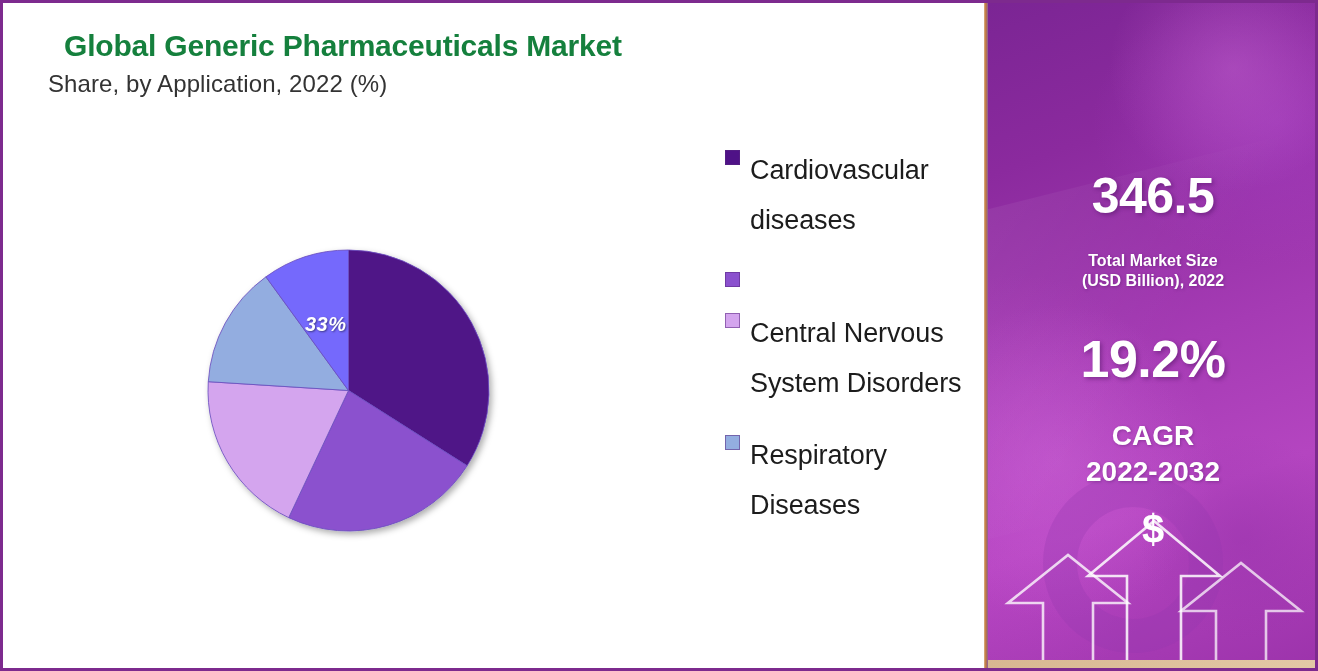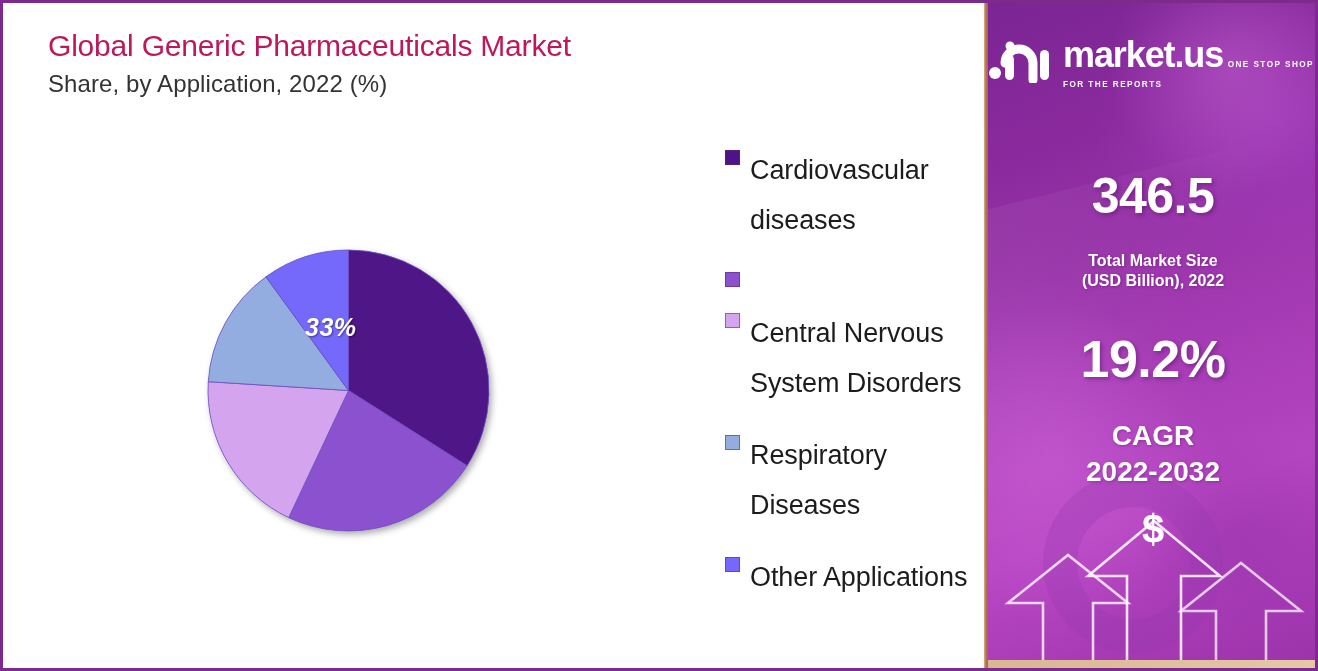--- a/index.html
+++ b/index.html
@@ -31,25 +31,26 @@
   }
 
   #title-block {
     position: absolute;
     left: 45px;
     top: 26px;
     width: 880px;
   }
   #chart-title {
     font-size: 30px;
-    font-weight: normal;
-    color: #be185d;
+    font-weight: bold;
+    color: #15803d;
     letter-spacing: -0.2px;
     line-height: 1.12;
     white-space: nowrap;
+    margin-left: 16px;
   }
   #chart-subtitle {
     margin-top: 7px;
     font-size: 24px;
     font-weight: 400;
     color: #333333;
     letter-spacing: 0.1px;
   }
 
   
@@ -59,21 +60,21 @@
     top: 247px;
     width: 281px;
     height: 281px;
   }
   #pie-svg { display: block; overflow: visible; }
 
   #pie-label-33 {
     position: absolute;
     left: 302px;
     top: 310px;
-    font-size: 25px;
+    font-size: 20px;
     font-style: italic;
     font-weight: bold;
     color: #ffffff;
     text-shadow: 1px 1px 2px rgba(0,0,0,.45);
     letter-spacing: .5px;
   }
 
   
   #legend {
     position: absolute;
@@ -256,52 +257,33 @@
           <span class="legend-swatch" style="background: rgb(139, 81, 206);"></span>
         </div>
         <div class="legend-item">
           <span class="legend-swatch" style="background: rgb(212, 165, 238);"></span>
           <span class="legend-text">Central Nervous System Disorders</span>
         </div>
         <div class="legend-item">
           <span class="legend-swatch" style="background: rgb(147, 173, 224);"></span>
           <span class="legend-text">Respiratory Diseases</span>
         </div>
-        <div class="legend-item">
-          <span class="legend-swatch" style="background: rgb(116, 105, 252);"></span>
-          <span class="legend-text">Other Applications</span>
-        </div>
       </div>
 
   </div>
 
   <div id="divider"></div>
 
   <div id="brand-panel">
     <div class="blob b1"></div>
     <div class="blob b2"></div>
     <div class="blob b3"></div>
     <div class="blob b4"></div>
     <div id="band"></div>
 
-    <div id="logo-row">
-      <span id="logo-mark">
-        <svg width="66" height="42" viewBox="0 0 66 42" fill="none">
-          <circle cx="7" cy="32" r="6" fill="#ffffff"></circle>
-          <rect x="17" y="14" width="9" height="25" rx="4.5" fill="#ffffff"></rect>
-          <path d="M17 22 A14 14 0 0 1 45 22 L45 39" stroke="#ffffff" stroke-width="9" stroke-linecap="round" fill="none"></path>
-          <circle cx="22" cy="5" r="4.5" fill="#ffffff"></circle>
-          <rect x="52" y="9" width="9" height="30" rx="4.5" fill="#ffffff"></rect>
-        </svg>
-      </span>
-      <span id="logo-text-block">
-        <span id="logo-wordmark">market.us</span>
-        <span id="logo-tagline">ONE STOP SHOP FOR THE REPORTS</span>
-      </span>
-    </div>
 
     <div class="stat-big" id="market-size-value">346.5</div>
     <div class="stat-sub" id="market-size-label">
       <div>Total Market Size</div>
       <div>(USD Billion), 2022</div>
     </div>
 
     <div class="stat-big" id="cagr-value">19.2%</div>
     <div class="stat-sub" id="cagr-label">
       <div>CAGR</div>

